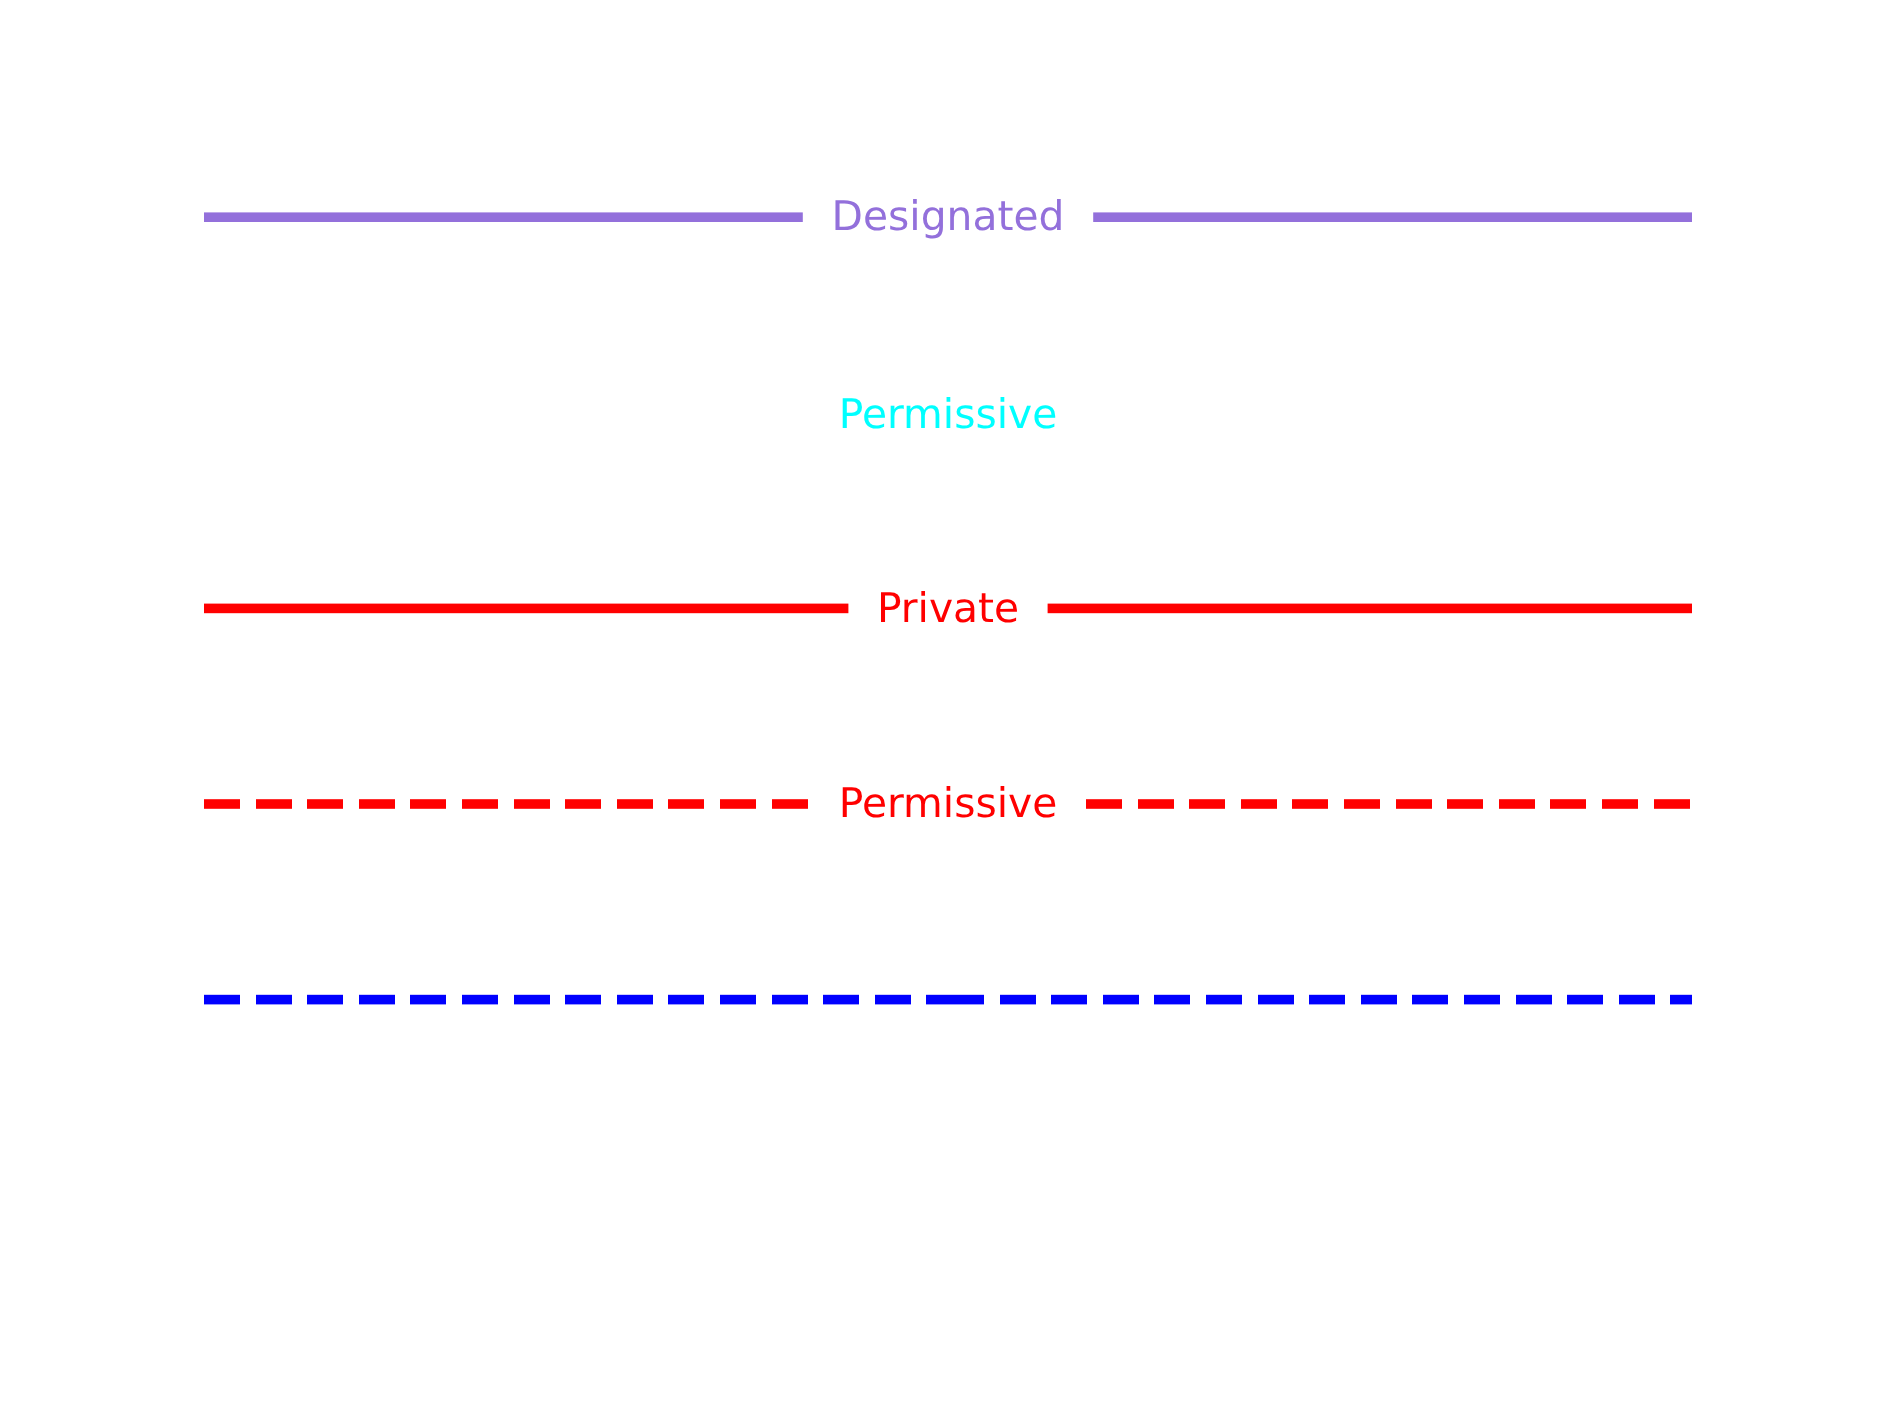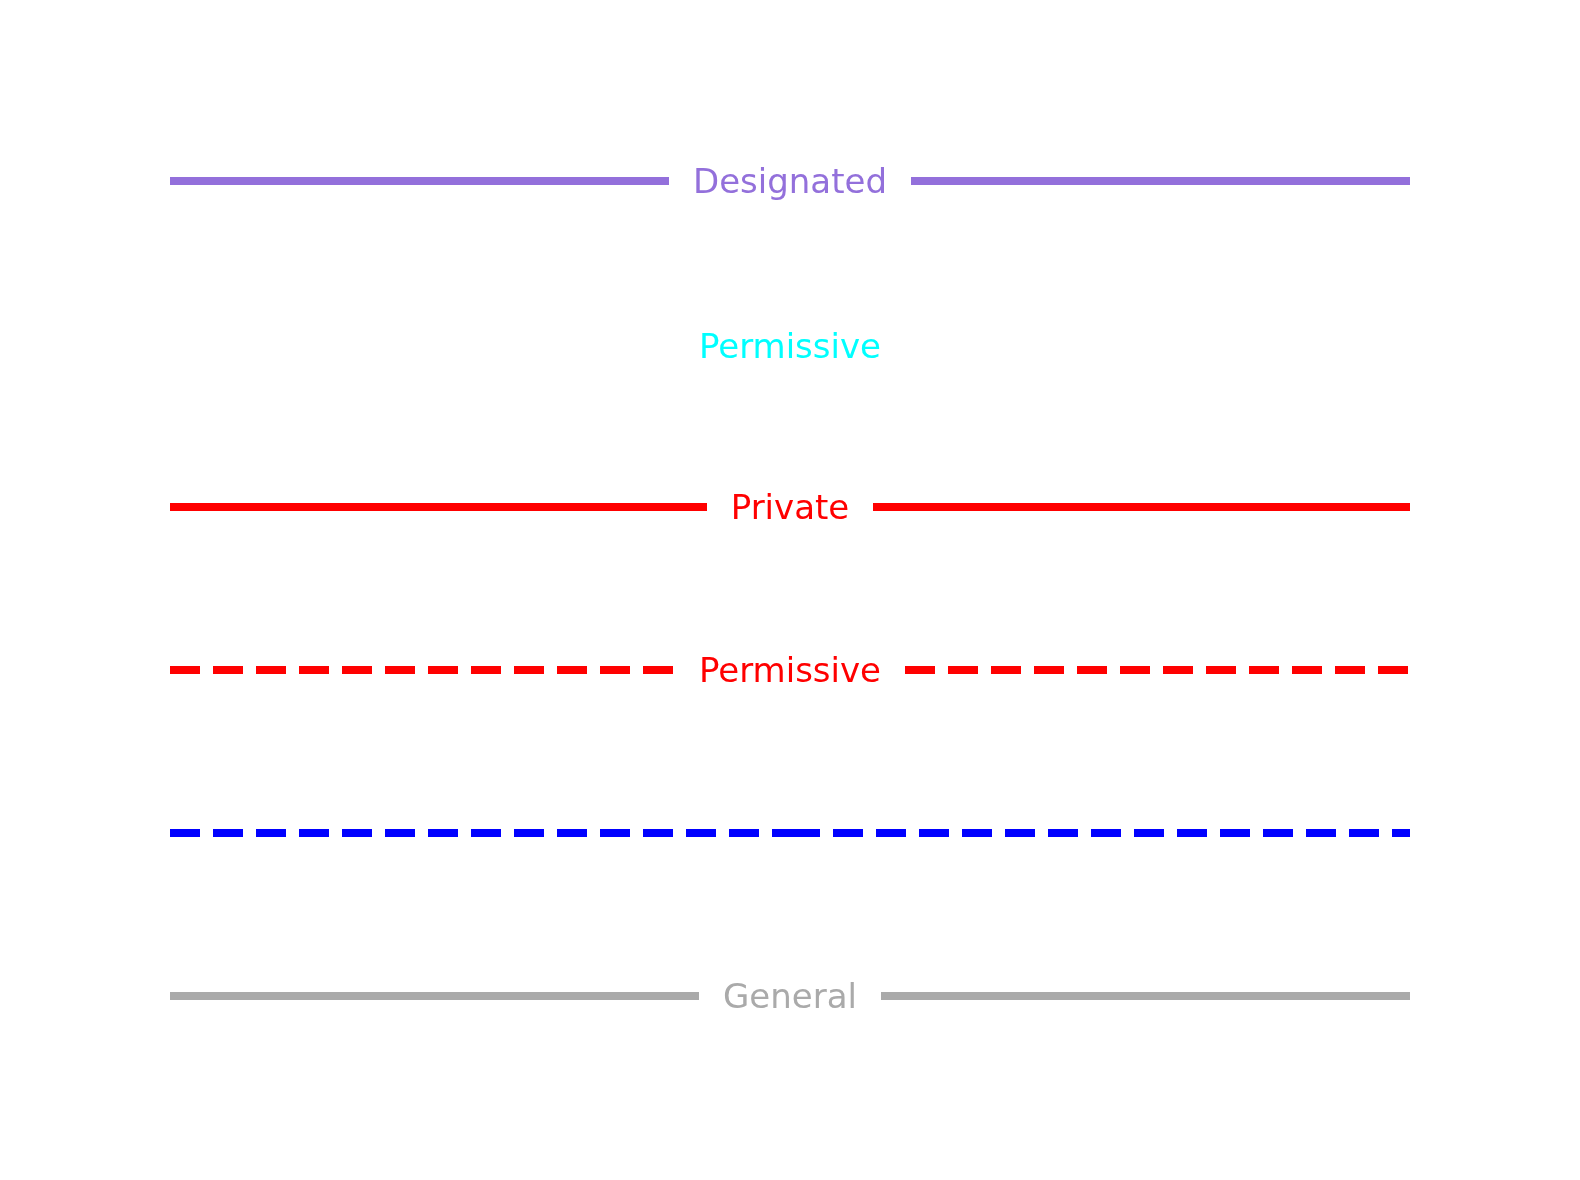--- a/index.html
+++ b/index.html
@@ -85,19 +85,14 @@
     <div class="seg"></div>
     <span class="legend-label">Permissive</span>
     <div class="seg"></div>
   </div>
 
   <div class="legend-row dashed" data-row="4" style="--c: #0000FF;">
     <div class="seg"></div>
     <div class="seg"></div>
   </div>
 
-  <div class="legend-row solid" data-row="5" style="--c: #AAAAAA;">
-    <div class="seg"></div>
-    <span class="legend-label">General</span>
-    <div class="seg"></div>
-  </div>
 
 </div>
 
 </body></html>

